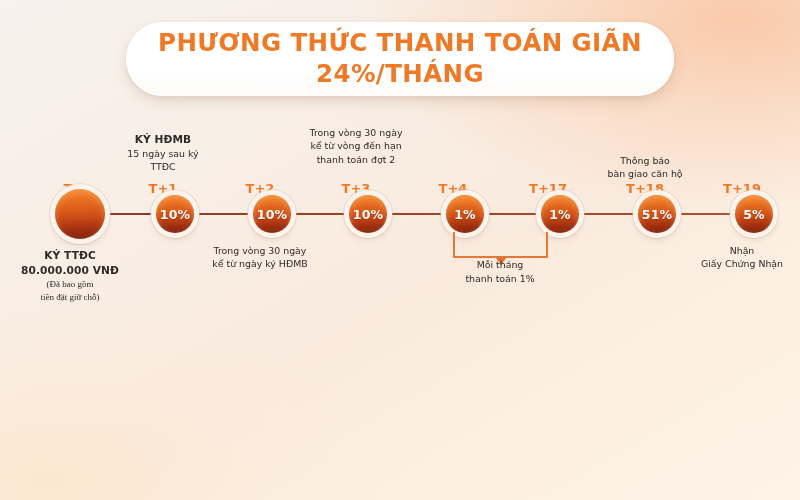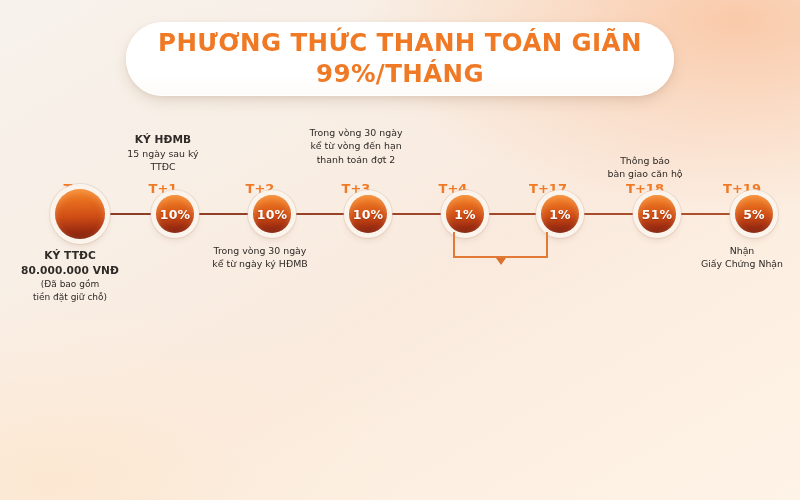--- a/index.html
+++ b/index.html
@@ -106,21 +106,21 @@
     color: #2e2a27;
     font-size: 9.4px;
     line-height: 1.42;
     white-space: nowrap;
   }
   .desc .strong {
     font-weight: bold;
     font-size: 10.6px;
     letter-spacing: 0.1px;
   }
-  .desc .sub { font-size: 9px; }
+  .desc .sub { font-size: 9px; font-family: Liberation Serif, serif; }
 
   
   .bracket {
     position: absolute;
     left: 453px;
     top: 232px;
     width: 95px;
     height: 26px;
   }
   .bracket .leg {
@@ -164,21 +164,21 @@
     white-space: nowrap;
   }
 </style>
 </head>
 <body>
 
 <div class="canvas">
 
   <div class="title-pill">
     <div class="title-line">PHƯƠNG THỨC THANH TOÁN GIÃN</div>
-    <div class="title-line second">99%/THÁNG</div>
+    <div class="title-line second">24%/THÁNG</div>
   </div>
 
   <div class="timeline-line"></div>
 
   <div class="period" style="left:68px; top:181px;">T</div>
   <div class="node big" style="left:68px; top:214px;">
     <span></span>
   </div>
   <div class="desc" style="left:70px; top:248px;">
     <div class="strong">KÝ TTĐC</div>
@@ -225,20 +225,24 @@
   <div class="node small" style="left:548px; top:214px;">
     <span>1%</span>
   </div>
 
   <div class="bracket">
     <div class="leg left"></div>
     <div class="leg right"></div>
     <div class="bar"></div>
     <div class="arrow"></div>
   </div>
+  <div class="bracket-label">
+    <div>Mỗi tháng</div>
+    <div>thanh toán 1%</div>
+  </div>
 
   <div class="desc" style="left:645px; top:138px;margin-top:16px;">
     <div>Thông báo</div>
     <div>bàn giao căn hộ</div>
   </div>
   <div class="period" style="left:645px; top:181px;">T+18</div>
   <div class="node small" style="left:645px; top:214px;">
     <span>51%</span>
   </div>
 

